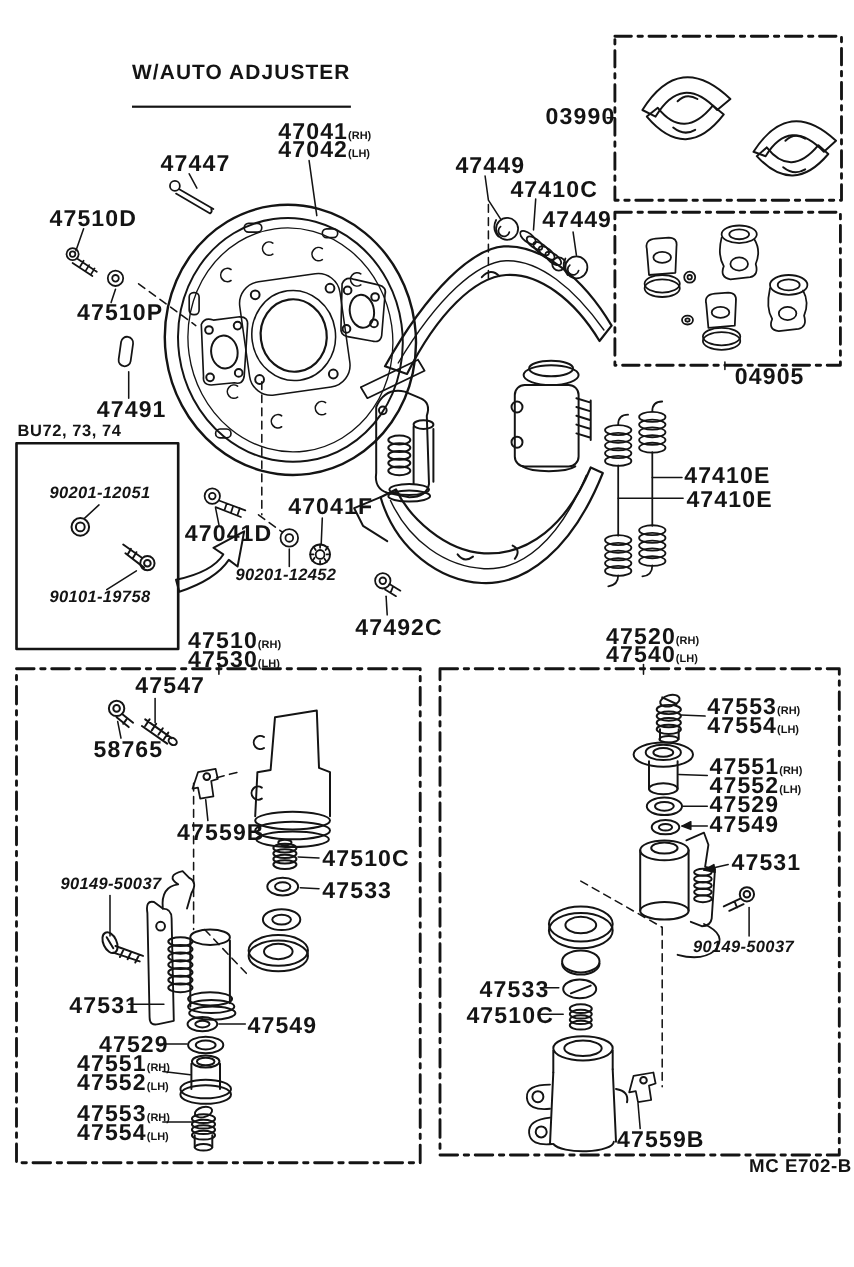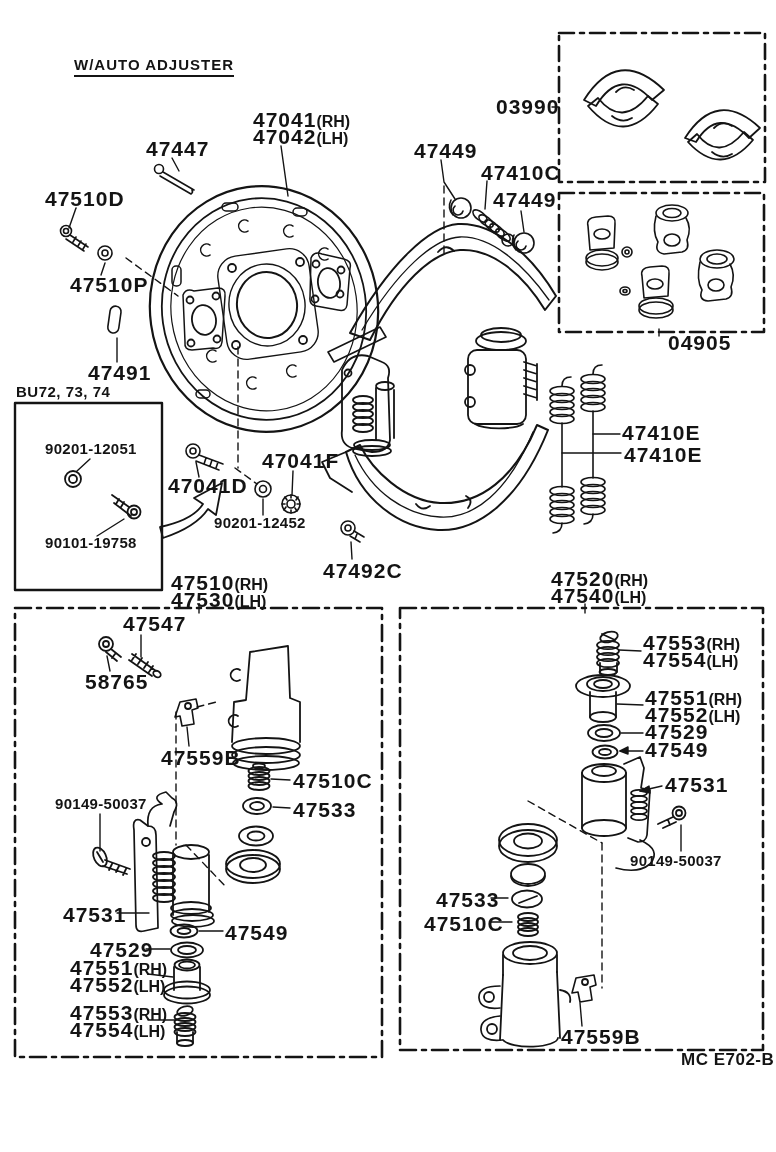--- a/index.html
+++ b/index.html
@@ -1,24 +1,24 @@
 <!DOCTYPE html>
 <html><head>
 <meta charset="utf-8">
 <style>
   html,body{margin:0;padding:0;background:#fff;}
   #page{position:relative;width:776px;height:1152px;background:#fff;overflow:hidden;
         font-family:"Liberation Sans",sans-serif;color:#141414;}
   #art{position:absolute;left:0;top:0;}
   .lbl{position:absolute;font-weight:700;font-size:21px;line-height:1;letter-spacing:1px;
        white-space:nowrap;color:#141414;}
-  .lbl .suf{font-size:16px;letter-spacing:0;}
-  .sm{font-size:15px;letter-spacing:.3px;}
+  .lbl .suf{font-size:10px;letter-spacing:0;}
+  .sm{font-size:15px;letter-spacing:.3px;font-style:italic;}
   .md{font-size:15px;letter-spacing:.5px;}
-  .title{font-size:15px;letter-spacing:1px;border-bottom:2px solid #141414;padding-bottom:3px;}
+  .title{font-size:19px;letter-spacing:1px;border-bottom:2px solid #141414;padding-bottom:20px;margin-left:46px;}
   .footer{font-size:17px;letter-spacing:.5px;}
 </style>
 </head>
 <body>
 
 <div id="page">
 
 <svg id="art" width="776" height="1152" viewBox="0 0 776 1152" stroke="#141414" fill="none" stroke-width="1.8" stroke-linecap="round" stroke-linejoin="round">
 
   <g stroke-width="2.6">
@@ -403,21 +403,21 @@
   <div class="lbl" style="left:70px;top:274px"><span>47510P</span></div>
   <div class="lbl" style="left:88px;top:362px"><span>47491</span></div>
   <div class="lbl md" style="left:16px;top:384px"><span>BU72, 73, 74</span></div>
   <div class="lbl sm" style="left:45px;top:441px"><span>90201-12051</span></div>
   <div class="lbl sm" style="left:45px;top:535px"><span>90101-19758</span></div>
   <div class="lbl" style="left:168px;top:475px"><span>47041D</span></div>
   <div class="lbl" style="left:262px;top:450px"><span>47041F</span></div>
   <div class="lbl sm" style="left:214px;top:515px"><span>90201-12452</span></div>
   <div class="lbl" style="left:323px;top:560px"><span>47492C</span></div>
   <div class="lbl" style="left:414px;top:140px"><span>47449</span></div>
-  <div class="lbl" style="left:481px;top:162px"><span>47410C</span></div>
+  <div class="lbl" style="left:464px;top:162px"><span>47410C</span></div>
   <div class="lbl" style="left:493px;top:189px"><span>47449</span></div>
   <div class="lbl" style="left:496px;top:96px"><span>03990</span></div>
   <div class="lbl" style="left:668px;top:332px"><span>04905</span></div>
   <div class="lbl" style="left:622px;top:422px"><span>47410E</span></div>
   <div class="lbl" style="left:624px;top:444px"><span>47410E</span></div>
   <div class="lbl" style="left:171px;top:572px"><span>47510</span><span class="suf">(RH)</span></div>
   <div class="lbl" style="left:171px;top:589px"><span>47530</span><span class="suf">(LH)</span></div>
   <div class="lbl" style="left:551px;top:568px"><span>47520</span><span class="suf">(RH)</span></div>
   <div class="lbl" style="left:551px;top:585px"><span>47540</span><span class="suf">(LH)</span></div>
   <div class="lbl" style="left:123px;top:613px"><span>47547</span></div>

